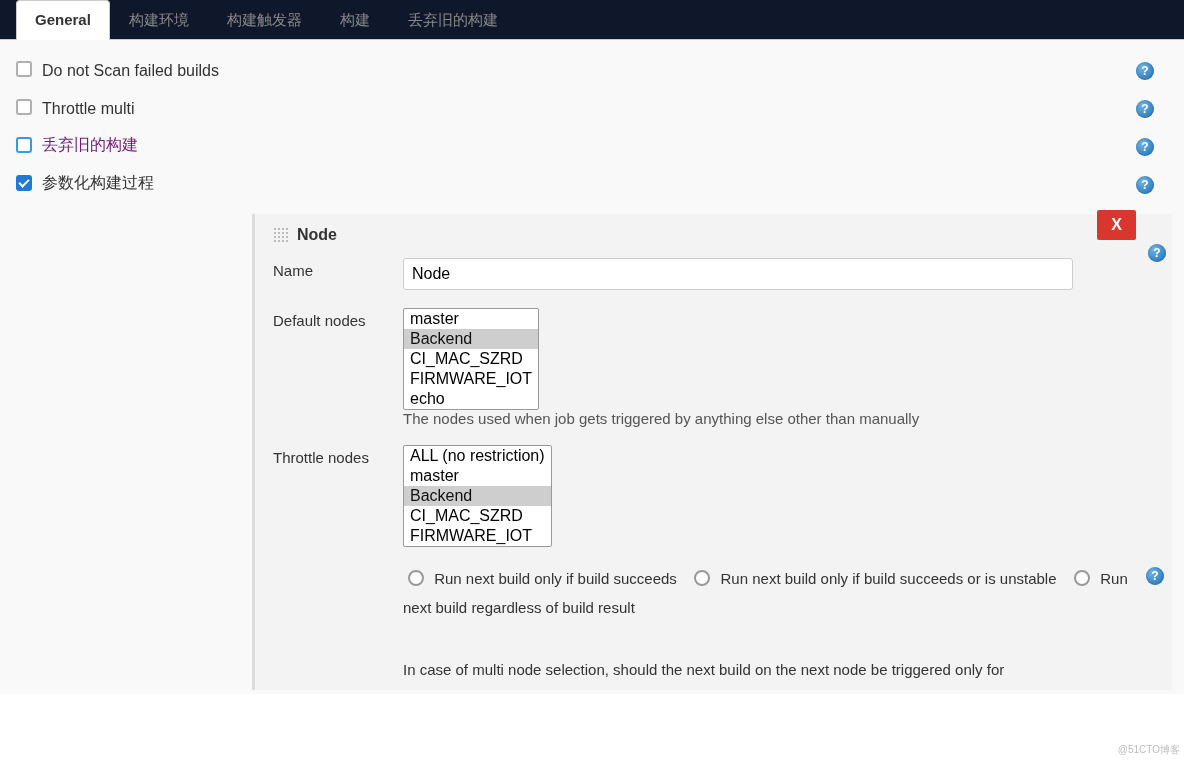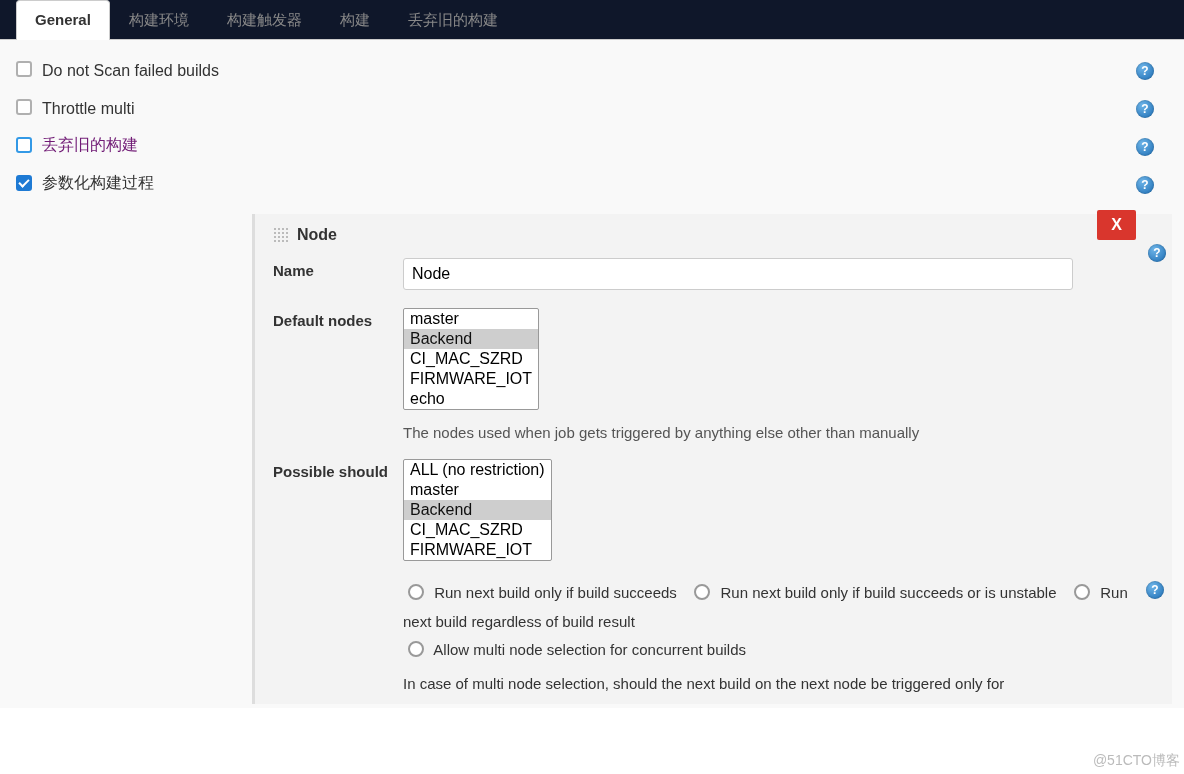--- a/index.html
+++ b/index.html
@@ -103,42 +103,40 @@
   .form-row {
     display: flex;
     align-items: flex-start;
     margin-bottom: 18px;
   }
   .form-label {
     width: 130px;
     flex-shrink: 0;
     padding-top: 4px;
     font-size: 15px;
-    font-weight: bold;
   }
   .form-field { flex: 1; }
   .text-input {
     width: 670px;
     max-width: 100%;
     padding: 6px 8px;
     font-size: 16px;
     border: 1px solid #ccc;
     border-radius: 3px;
   }
   .multi-select {
     font-size: 16px;
     border: 1px solid #999;
     background: #fff;
     min-width: 130px;
   }
   .multi-select option {
     padding: 1px 6px;
   }
   .desc-text {
-    margin-top: 14px;
     font-size: 15px;
     color: #555;
   }
   .radio-block {
     margin-left: 130px;
     font-size: 15px;
     color: #333;
     line-height: 1.9;
     position: relative;
   }
@@ -155,22 +153,22 @@
     top: 2px;
   }
   .bottom-text {
     margin-left: 130px;
     margin-top: 10px;
     font-size: 15px;
     color: #333;
   }
   .watermark {
     position: fixed;
-    right: 4px; bottom: 4px;
-    font-size: 14px;
+    right: 4px; bottom: 17px;
+    font-size: 10px;
     color: #bbb;
   }
   
   input[type="checkbox"].boxed {
     appearance: none;
     border: 2px solid #b0b0b0;
     border-radius: 3px;
     background: #fff;
     position: relative;
   }
@@ -271,21 +269,21 @@
             <option selected="">Backend</option>
             <option>CI_MAC_SZRD</option>
             <option>FIRMWARE_IOT</option>
             <option>echo</option>
           </select>
         <div class="desc-text">The nodes used when job gets triggered by anything else other than manually</div>
       </div>
     </div>
 
     <div class="form-row">
-      <div class="form-label">Possible should</div>
+      <div class="form-label">Throttle nodes</div>
       <div class="form-field">
         <select multiple="" size="5" class="multi-select" id="possible-nodes-select">
             <option>ALL (no restriction)</option>
             <option>master</option>
             <option selected="">Backend</option>
             <option>CI_MAC_SZRD</option>
             <option>FIRMWARE_IOT</option>
           </select>
       </div>
     </div>
@@ -300,24 +298,20 @@
       <span class="radio-row-inline">
         <input type="radio" class="round" name="g1" style="">
         <span>Run next build only if build succeeds or is unstable</span>
       </span>
       &nbsp;
       <span class="radio-row-inline">
         <input type="radio" class="round" name="g1" style="">
         <span>Run next build regardless of build result</span>
       </span>
       <br>
-      <span>
-        <input type="radio" class="round" name="g2" style="">
-        <span>Allow multi node selection for concurrent builds</span>
-      </span>
       <br>
     </div>
 
     <div class="bottom-text">In case of multi node selection, should the next build on the next node be triggered only for</div>
   </div>
 
 </div>
 
 <div class="watermark">@51CTO博客</div>
 

